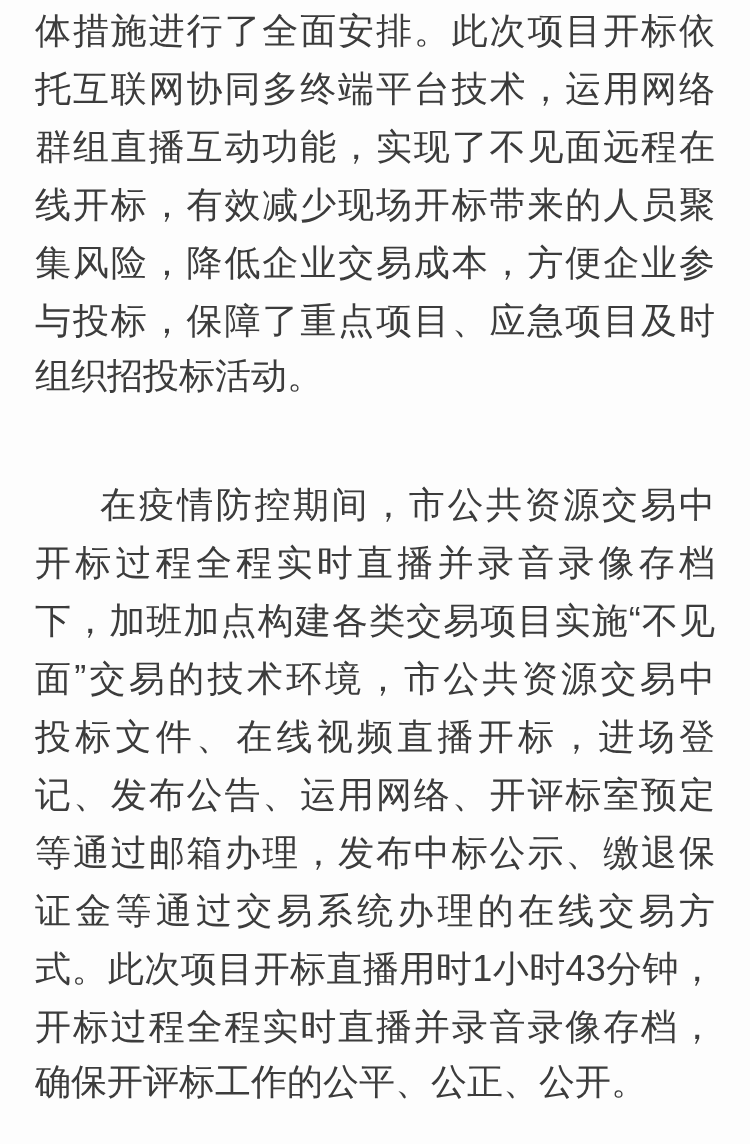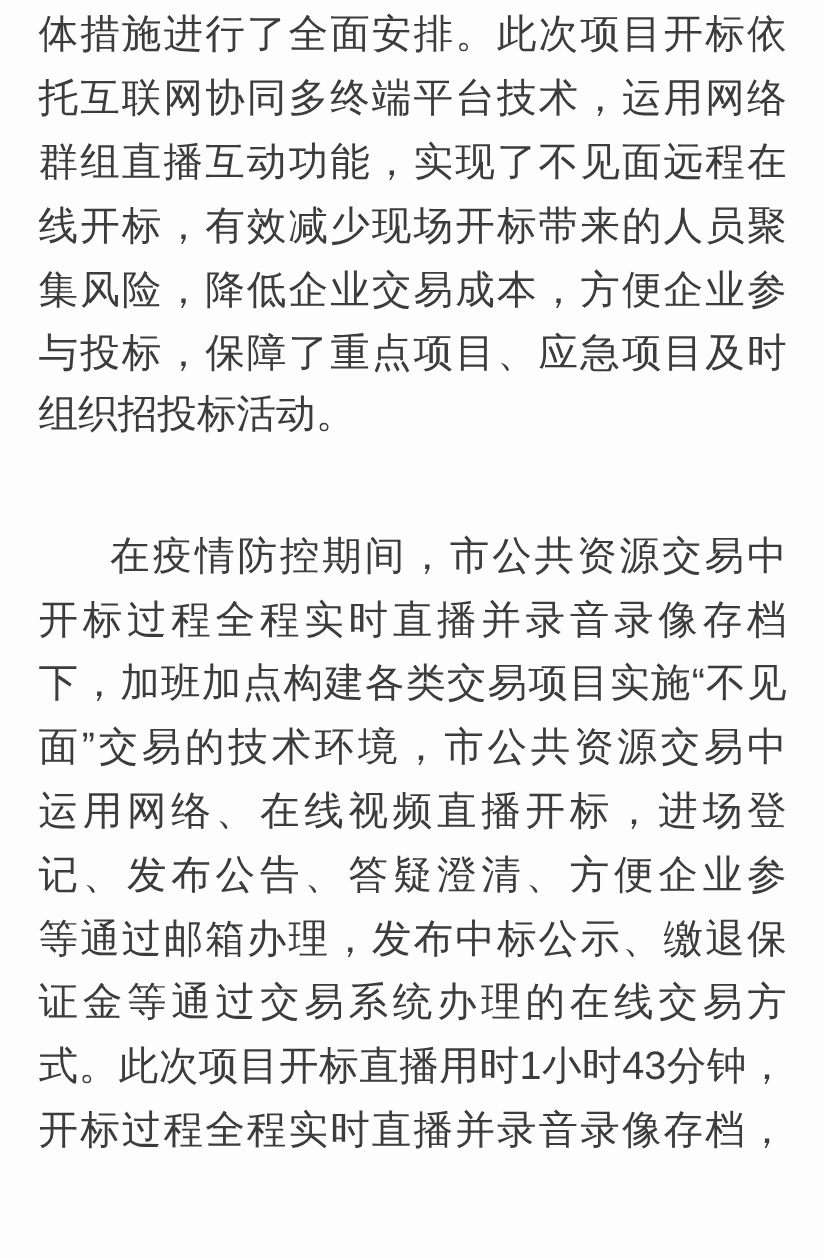--- a/index.html
+++ b/index.html
@@ -54,22 +54,23 @@
       <div class="tline">集风险，降低企业交易成本，方便企业参</div>
       <div class="tline">与投标，保障了重点项目、应急项目及时</div>
       <div class="tline final">组织招投标活动。</div>
     </div>
 
     <div class="para">
       <div class="tline indent">在疫情防控期间，市公共资源交易中</div>
       <div class="tline">开标过程全程实时直播并录音录像存档</div>
       <div class="tline">下，加班加点构建各类交易项目实施“不见</div>
       <div class="tline">面”交易的技术环境，市公共资源交易中</div>
-      <div class="tline">运用网络、在线视频直播开标，进场登</div>
-      <div class="tline">记、发布公告、答疑澄清、方便企业参</div>
+      <div class="tline">投标文件、在线视频直播开标，进场登</div>
+      <div class="tline">记、发布公告、运用网络、开评标室预定</div>
       <div class="tline">等通过邮箱办理，发布中标公示、缴退保</div>
       <div class="tline">证金等通过交易系统办理的在线交易方</div>
       <div class="tline">式。此次项目开标直播用时1小时43分钟，</div>
       <div class="tline">开标过程全程实时直播并录音录像存档，</div>
+      <div class="tline final">确保开评标工作的公平、公正、公开。</div>
     </div>
 
   </div>
 </div>
 
 </body></html>

